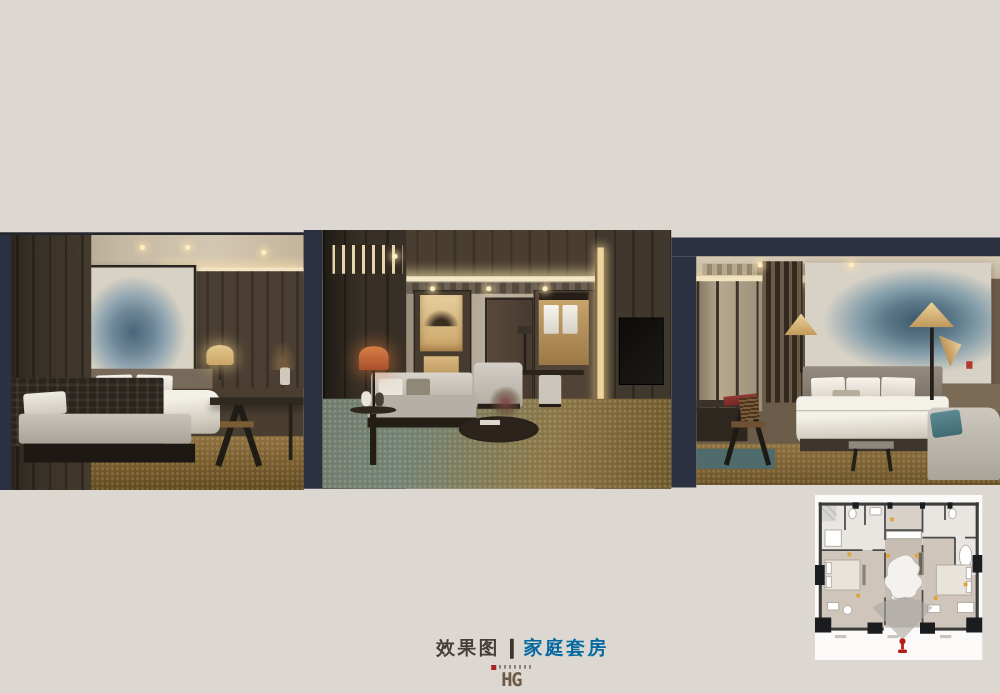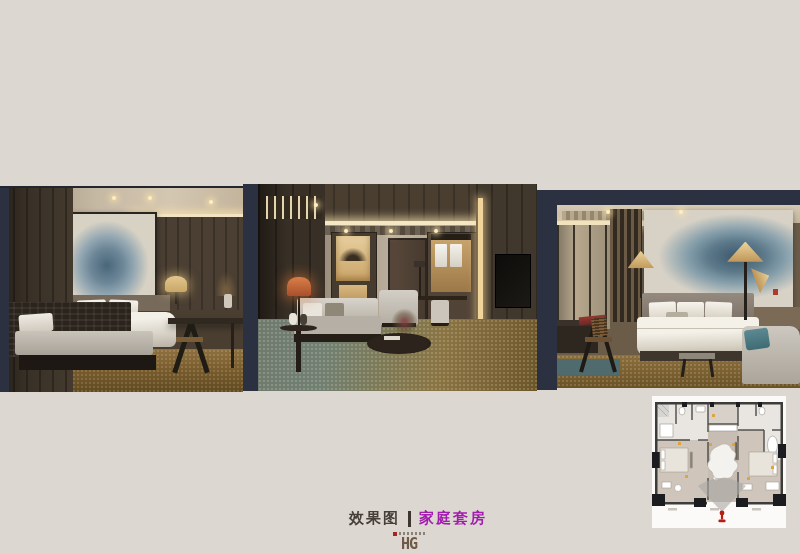--- a/index.html
+++ b/index.html
@@ -118,21 +118,21 @@
   .p3-stool-leg2{left:63%;top:84%;width:1.3%;height:10%;background:#241f18;transform:rotate(-8deg);}
   .p3-chaise{left:76%;top:66%;width:24%;height:32%;background:linear-gradient(#cdc8c0,#aaa499);border-radius:6px 10px 2px 2px;}
   .p3-chaise-pillow{left:77.5%;top:68%;width:10%;height:11%;background:linear-gradient(#5d8a92,#3f6b74);border-radius:3px;transform:rotate(-8deg);}
   
   .floorplan{left:652px;top:396px;width:134px;height:132px;margin:0;}
   .floorplan svg{display:block;width:100%;height:100%;}
   
   .caption{left:418px;top:509px;transform:translateX(-50%);display:flex;align-items:center;gap:8px;white-space:nowrap;}
   .caption-prefix{font-size:15px;font-weight:bold;color:#453f38;letter-spacing:2px;}
   .caption-divider{width:3px;height:16px;background:#3c362f;}
-  .caption-title{font-size:15px;font-weight:bold;color:#a21caf;letter-spacing:2px;}
+  .caption-title{font-size:15px;font-weight:bold;color:#0369a1;letter-spacing:2px;}
   .logo{left:409px;top:531px;transform:translateX(-50%);display:flex;flex-direction:column;align-items:center;gap:1px;}
   .logo-top{display:flex;align-items:center;gap:2px;height:5px;}
   .logo-red{width:4px;height:4px;background:#a92420;}
   .logo-textline{width:26px;height:3px;background:repeating-linear-gradient(90deg,#8a8178 0 2px,transparent 2px 4px);}
   .logo-monogram{font-family:"DejaVu Sans Mono",monospace;font-weight:bold;font-size:15px;line-height:15px;letter-spacing:-1px;color:#6e5a46;}
 </style>
 </head>
 <body>
 
 <div class="canvas">

